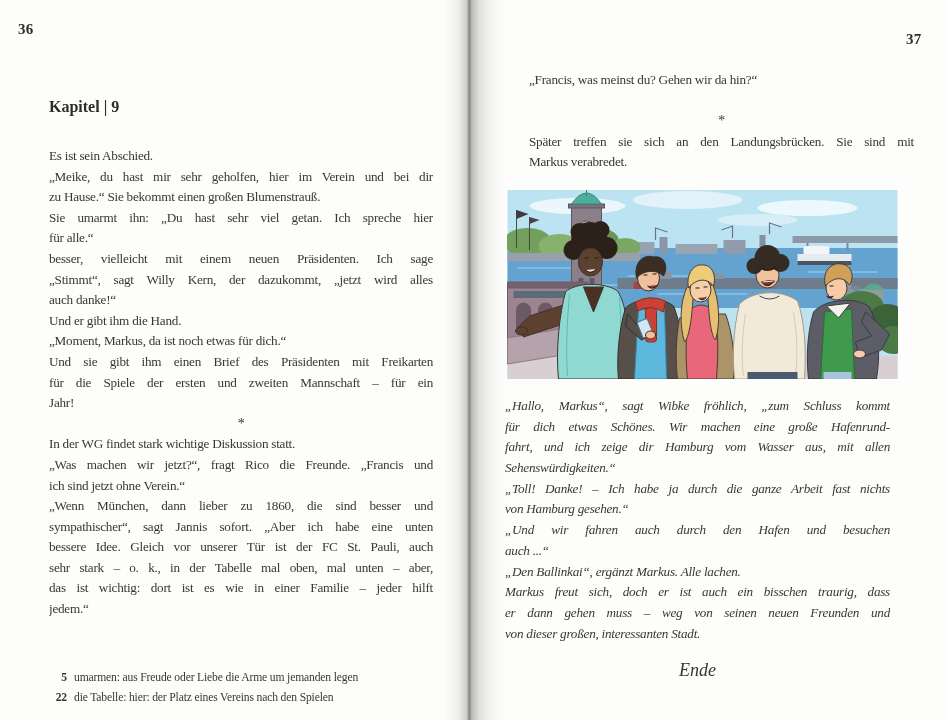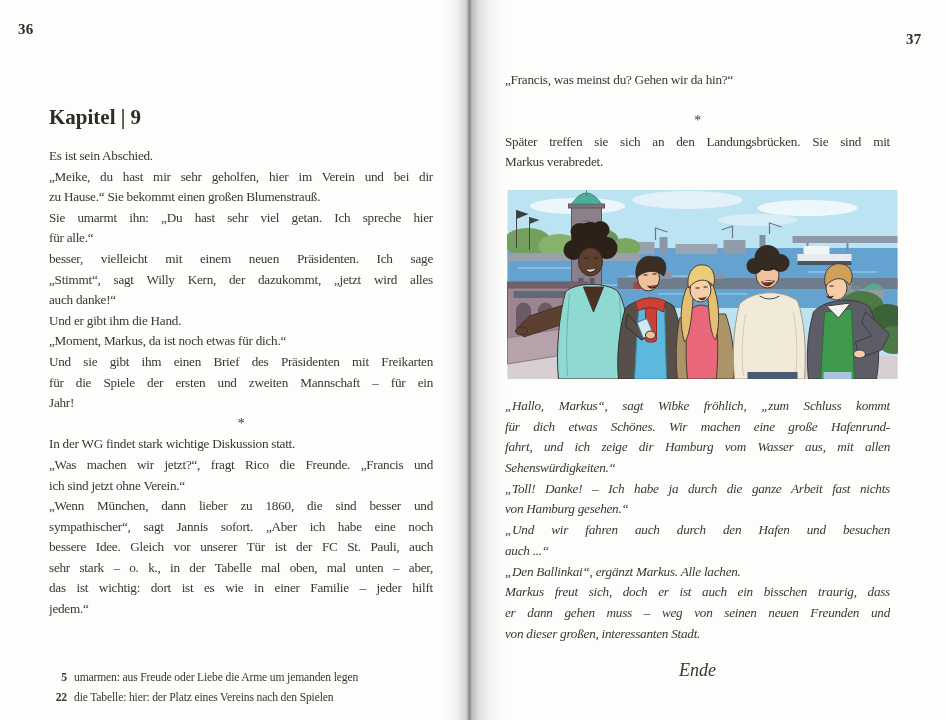--- a/index.html
+++ b/index.html
@@ -15,24 +15,24 @@
   .gutter{
     position:absolute;top:0;left:444px;width:62px;height:720px;pointer-events:none;
     background:linear-gradient(90deg,
       rgba(0,0,0,0) 0%, rgba(0,0,0,0.05) 22%, rgba(0,0,0,0.18) 36%,
       rgba(40,36,34,0.55) 41%, rgba(40,36,34,0.30) 45%,
       rgba(0,0,0,0.12) 56%, rgba(0,0,0,0.04) 75%, rgba(0,0,0,0) 100%);
   }
   .page-num{position:absolute;font-weight:bold;font-size:15px;color:#2e2c29;letter-spacing:.2px;}
   .pn-left{left:18px;top:21px;}
   .pn-right{left:906px;top:31px;width:26px;}
-  .chapter{position:absolute;left:49px;top:105px;font-weight:bold;font-size:21px;color:#2e2c29;}
+  .chapter{position:absolute;left:49px;top:98px;font-weight:bold;font-size:16px;color:#2e2c29;}
   .col{position:absolute;font-size:13.2px;line-height:20.6px;letter-spacing:-0.25px;}
   .col-left-body{left:49px;top:146px;width:384px;}
-  .col-right-top{left:505px;top:70px;width:385px;}
+  .col-right-top{left:529px;top:70px;width:385px;}
   .col-right-bottom{left:505px;top:396px;width:385px;line-height:20.7px;}
   .text-line{position:relative;height:20.6px;overflow:hidden;}
   .col-right-bottom .text-line{height:20.7px;font-style:italic;}
   .text-line.just{text-align:justify;text-align-last:justify;}
   .sep-line{height:20.6px;text-align:center;font-size:14px;color:#3a3733;}
   .blank-line{height:20.6px;}
   .footnotes{position:absolute;left:49px;top:668px;width:402px;font-size:11.6px;line-height:19.5px;letter-spacing:-0.15px;color:#3a3733;}
   .fn-row{display:flex;}
   .fn-num{font-weight:bold;flex:none;width:18px;text-align:right;margin-right:7px;}
   .ende{position:absolute;left:505px;top:660px;width:385px;text-align:center;font-style:italic;font-size:18px;color:#3a3733;}
@@ -64,21 +64,21 @@
       <div class="text-line"><span>Und er gibt ihm die Hand.</span></div>
       <div class="text-line"><span>„Moment, Markus, da ist noch etwas für dich.“</span></div>
       <div class="text-line just"><span>Und sie gibt ihm einen Brief des Präsidenten mit Freikarten</span></div>
       <div class="text-line just"><span>für die Spiele der ersten und zweiten Mannschaft – für ein</span></div>
       <div class="text-line"><span>Jahr!</span></div>
       <div class="sep-line">*</div>
       <div class="text-line"><span>In der WG findet stark wichtige Diskussion statt.</span></div>
       <div class="text-line just"><span>„Was machen wir jetzt?“, fragt Rico die Freunde. „Francis und</span></div>
       <div class="text-line"><span>ich sind jetzt ohne Verein.“</span></div>
       <div class="text-line just"><span>„Wenn München, dann lieber zu 1860, die sind besser und</span></div>
-      <div class="text-line just"><span>sympathischer“, sagt Jannis sofort. „Aber ich habe eine noch</span></div>
+      <div class="text-line just"><span>sympathischer“, sagt Jannis sofort. „Aber ich habe eine unten</span></div>
       <div class="text-line just"><span>bessere Idee. Gleich vor unserer Tür ist der FC St. Pauli, auch</span></div>
       <div class="text-line just"><span>sehr stark – o. k., in der Tabelle mal oben, mal unten – aber,</span></div>
       <div class="text-line just"><span>das ist wichtig: dort ist es wie in einer Familie – jeder hilft</span></div>
       <div class="text-line"><span>jedem.“</span></div>
     </div>
 
   <div class="footnotes">
       <div class="fn-row">
         <span class="fn-num">5</span>
         <span>umarmen: aus Freude oder Liebe die Arme um jemanden legen</span>

